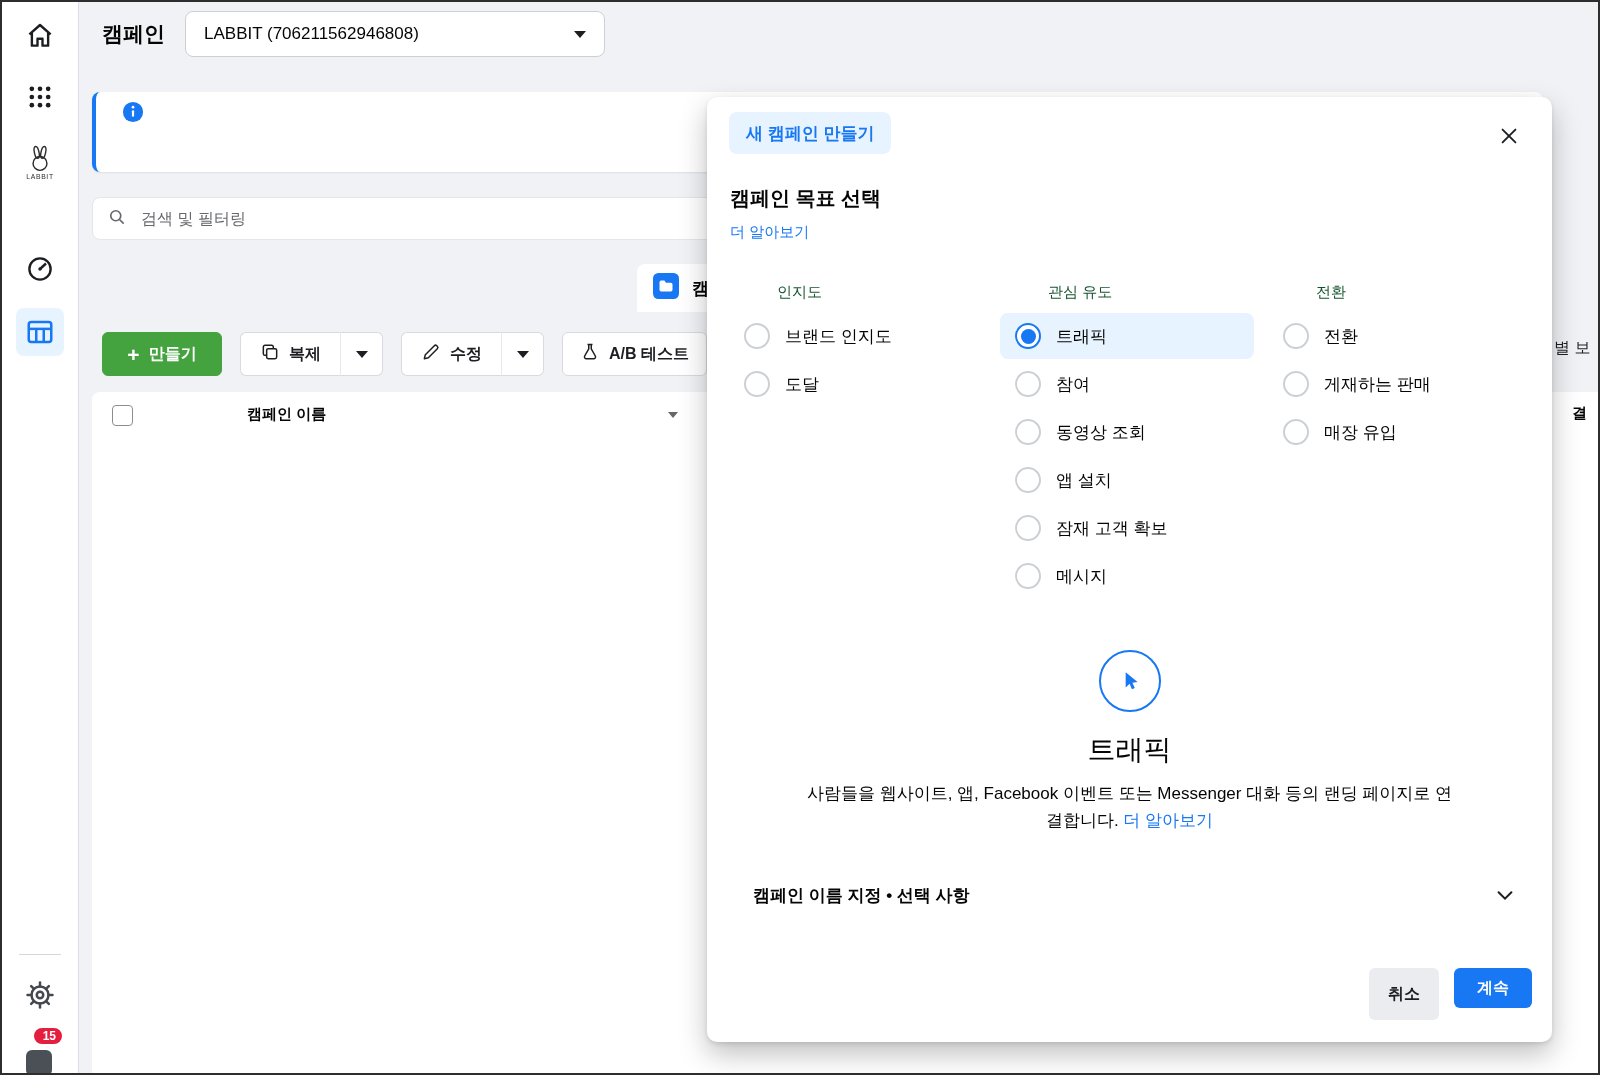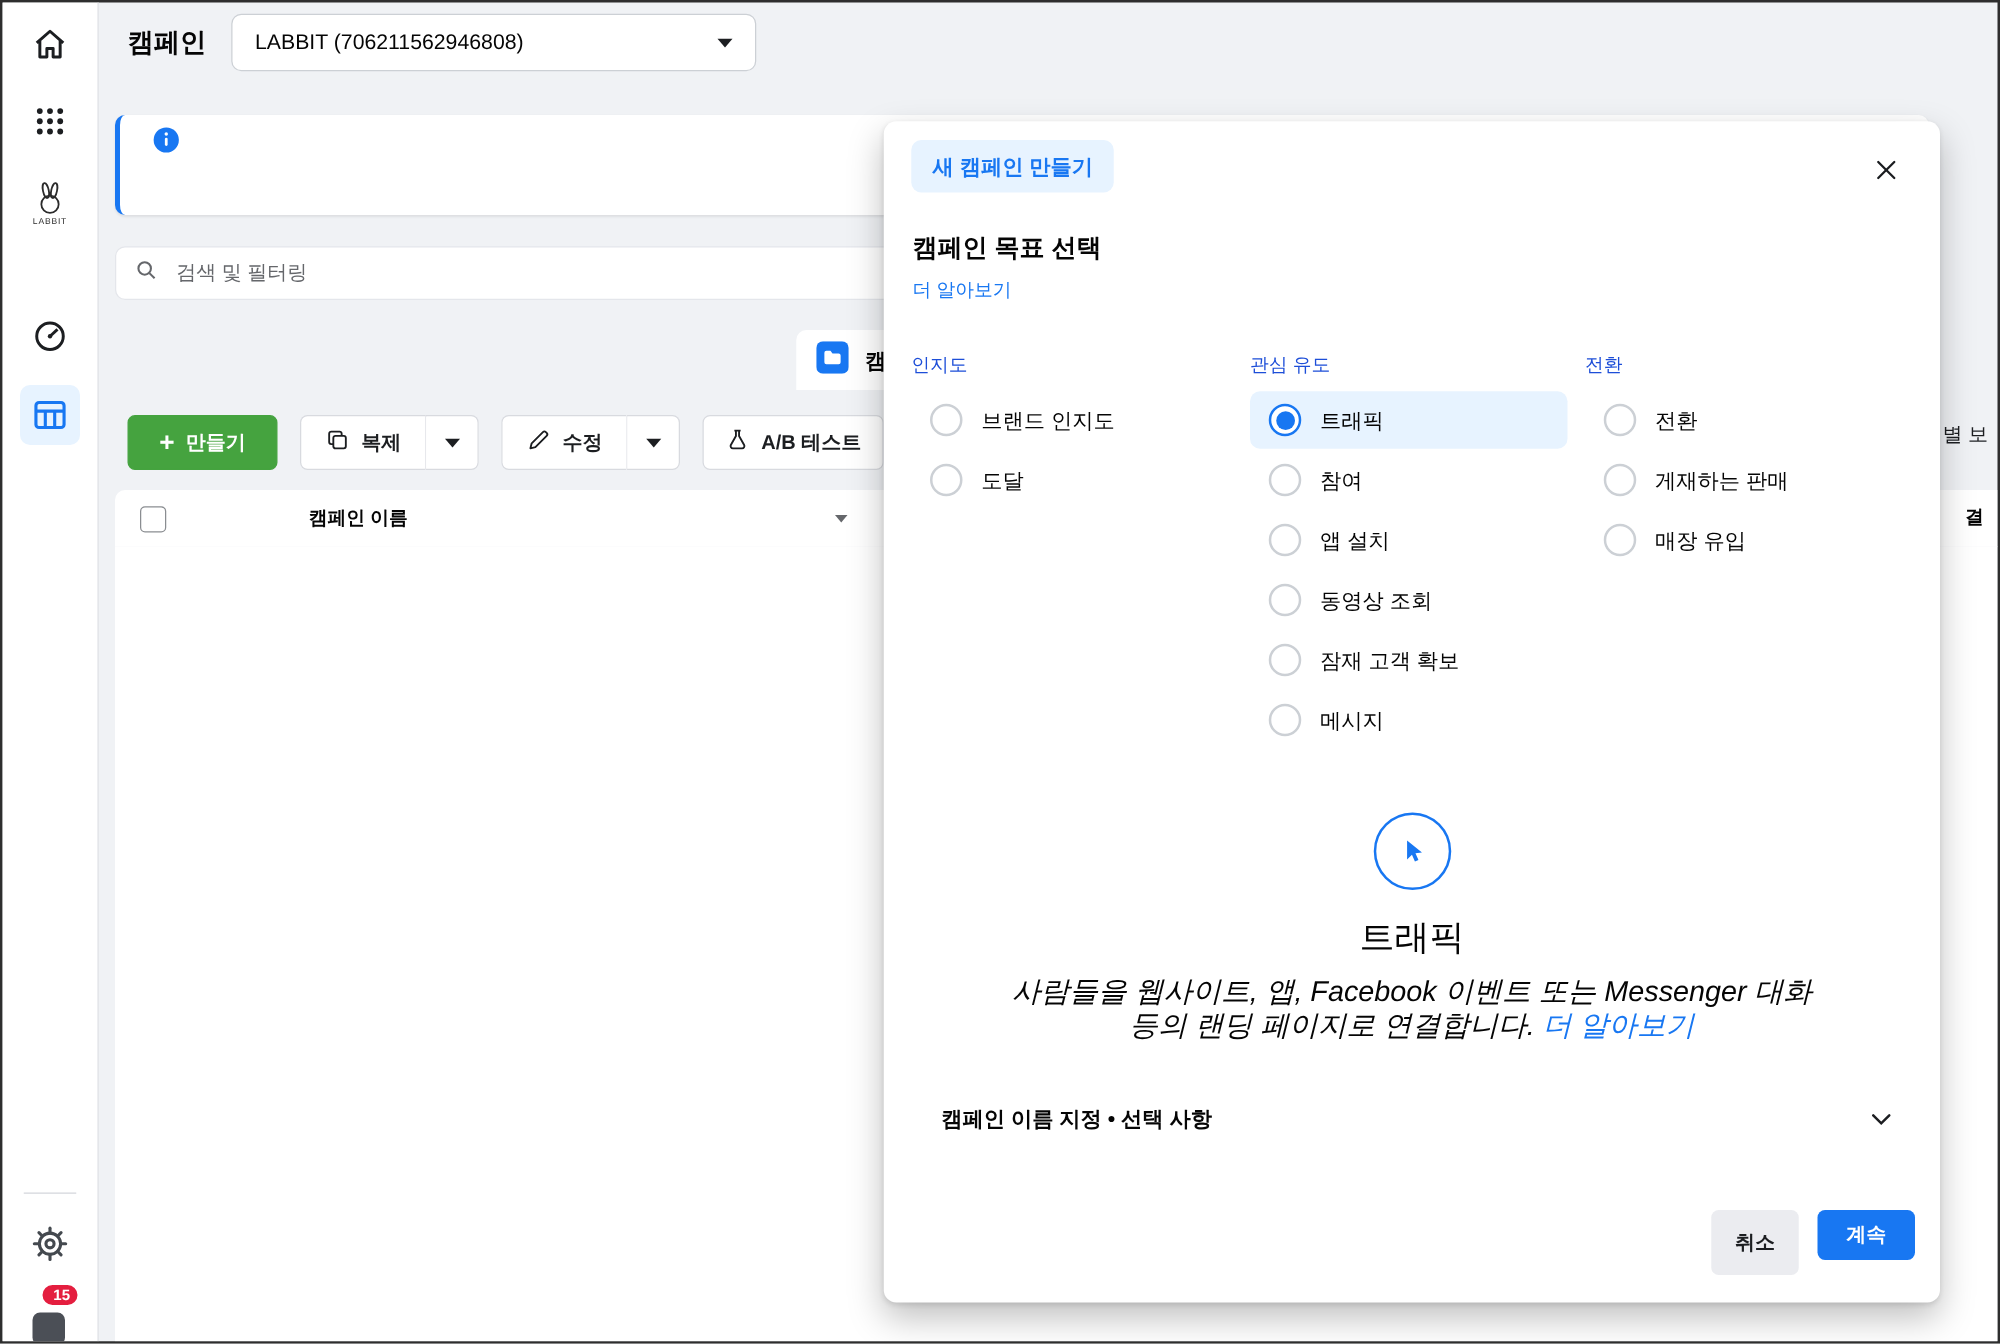--- a/index.html
+++ b/index.html
@@ -60,32 +60,32 @@
   .modal{position:absolute;left:705px;top:95px;width:845px;height:945px;background:#fff;border-radius:10px;z-index:10;
     box-shadow:0 12px 28px rgba(0,0,0,.25),0 2px 4px rgba(0,0,0,.1);}
   .modal-badge{position:absolute;left:22px;top:15px;height:42px;display:flex;align-items:center;padding:0 17px;
     background:#e7f3ff;border-radius:8px;color:#1877f2;font-size:17px;font-weight:700;}
   .modal-close{position:absolute;right:24px;top:20px;width:38px;height:38px;background:none;border:none;cursor:pointer;
     display:flex;align-items:center;justify-content:center;}
   .modal-title{position:absolute;left:23px;top:88px;margin:0;font-size:20px;font-weight:700;}
   .link{color:#1877f2;text-decoration:none;cursor:pointer;}
   .modal-learn{position:absolute;left:23px;top:126px;font-size:15px;}
   .objectives{position:absolute;left:22px;top:186px;right:10px;display:grid;grid-template-columns:271px 268px 1fr;}
-  .grp-header{font-size:15px;color:#1d4ed8;height:22px;margin-bottom:8px;}
+  .grp-header{font-size:15px;color:#14532d;height:22px;margin-bottom:8px;margin-left:48px;}
   .opt{height:46px;border-radius:8px;display:flex;align-items:center;gap:15px;padding:0 15px;margin:0 14px 2px 0;cursor:pointer;}
   .opt.selected{background:#e7f3ff;}
   .radio{width:22px;height:22px;border-radius:50%;border:2px solid #ccd0d5;background:#fff;flex:0 0 auto;position:relative;}
   .opt.selected .radio{border-color:#1877f2;}
   .opt.selected .radio::after{content:"";position:absolute;inset:3.5px;border-radius:50%;background:#1877f2;}
   .opt-label{font-size:17px;}
   .cursor-circle{position:absolute;top:553px;left:50%;transform:translateX(-50%);width:58px;height:58px;
     border:2.5px solid #1877f2;border-radius:50%;display:flex;align-items:center;justify-content:center;}
   .detail-title{position:absolute;top:634px;left:0;right:0;text-align:center;font-size:28px;font-weight:400;}
   .detail-desc{position:absolute;top:683px;left:50%;transform:translateX(-50%);width:648px;text-align:center;
-    font-size:23px;line-height:27px;margin:0;font-style:italic;}
+    font-size:17px;line-height:27px;margin:0;}
   .name-section{position:absolute;top:772px;left:24px;right:36px;height:52px;display:flex;align-items:center;
     justify-content:space-between;cursor:pointer;}
   .name-label{font-weight:700;font-size:17px;padding-left:22px;}
   .modal-footer{position:absolute;right:20px;bottom:22px;display:flex;gap:15px;}
   .btn-cancel{height:52px;padding:0 19px;background:#ebecf0;border:none;border-radius:6px;font-size:16px;font-weight:700;
     color:#1c1e21;cursor:pointer;font-family:inherit;}
   .btn-continue{height:40px;padding:0 23px;background:#1877f2;border:none;border-radius:6px;font-size:16px;font-weight:700;
     color:#fff;cursor:pointer;font-family:inherit;}
 </style>
 </head>
@@ -277,25 +277,25 @@
         <div class="opt selected">
           <span class="radio"></span>
           <span class="opt-label">트래픽</span>
         </div>
         <div class="opt">
           <span class="radio"></span>
           <span class="opt-label">참여</span>
         </div>
         <div class="opt">
           <span class="radio"></span>
+          <span class="opt-label">동영상 조회</span>
+        </div>
+        <div class="opt">
+          <span class="radio"></span>
           <span class="opt-label">앱 설치</span>
-        </div>
-        <div class="opt">
-          <span class="radio"></span>
-          <span class="opt-label">동영상 조회</span>
         </div>
         <div class="opt">
           <span class="radio"></span>
           <span class="opt-label">잠재 고객 확보</span>
         </div>
         <div class="opt">
           <span class="radio"></span>
           <span class="opt-label">메시지</span>
         </div>
       </div>

